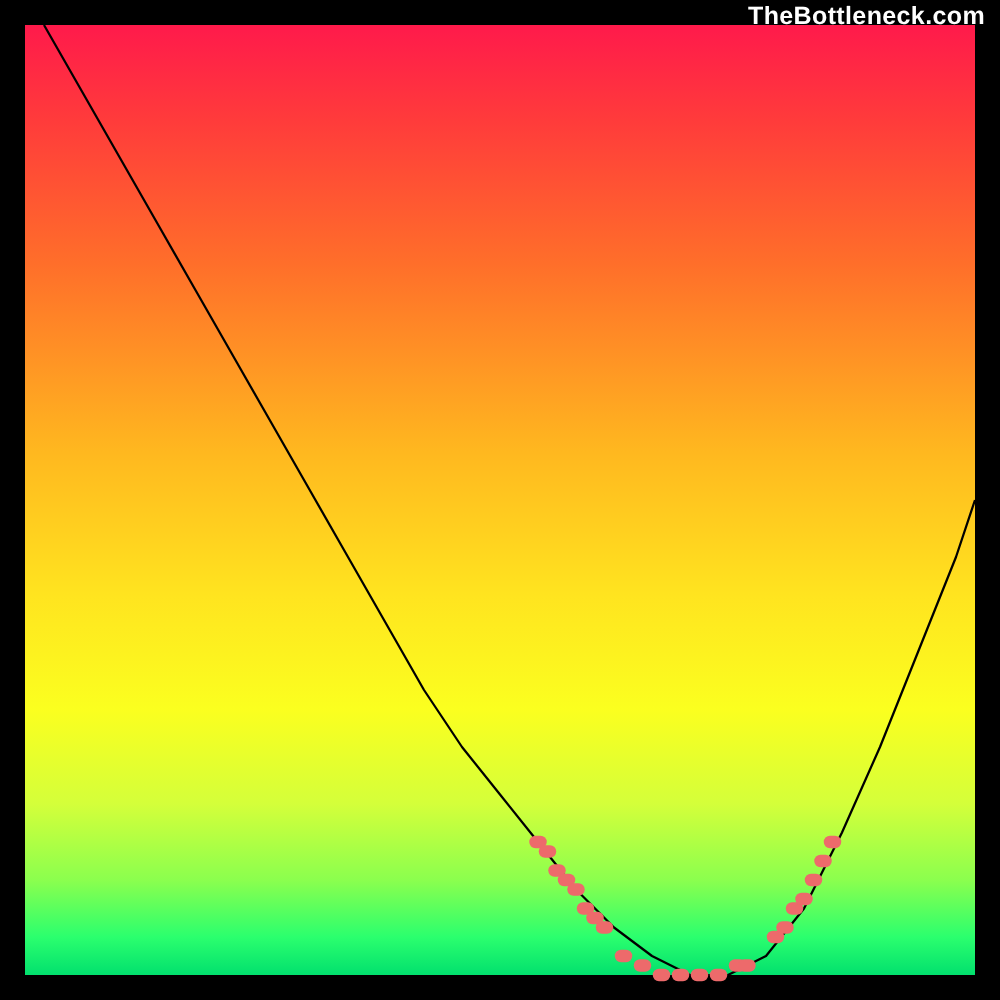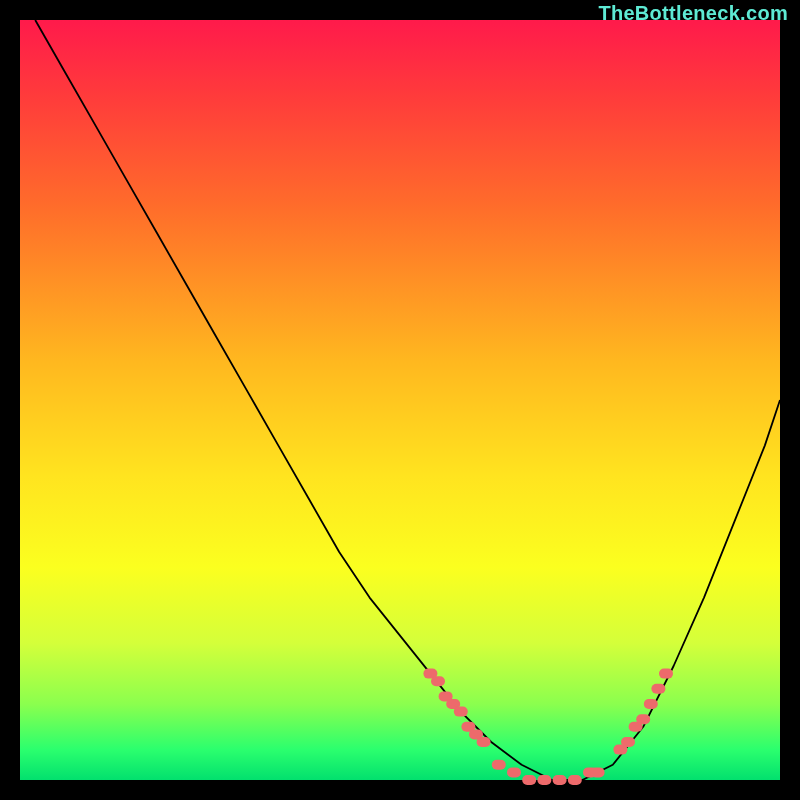--- a/index.html
+++ b/index.html
@@ -36,21 +36,21 @@
       #02e06e 100%
     );
   }
   .watermark {
     position: absolute;
     top: 2px;
     right: 12px;
     font-family: Arial, Helvetica, sans-serif;
     font-size: 20px;
     font-weight: 600;
-    color: #5eead4;
+    color: #ffffff;
     letter-spacing: 0.3px;
     pointer-events: none;
   }
   svg.curve {
     position: absolute;
     left: 0;
     top: 0;
     width: 760px;
     height: 760px;
     overflow: visible;

